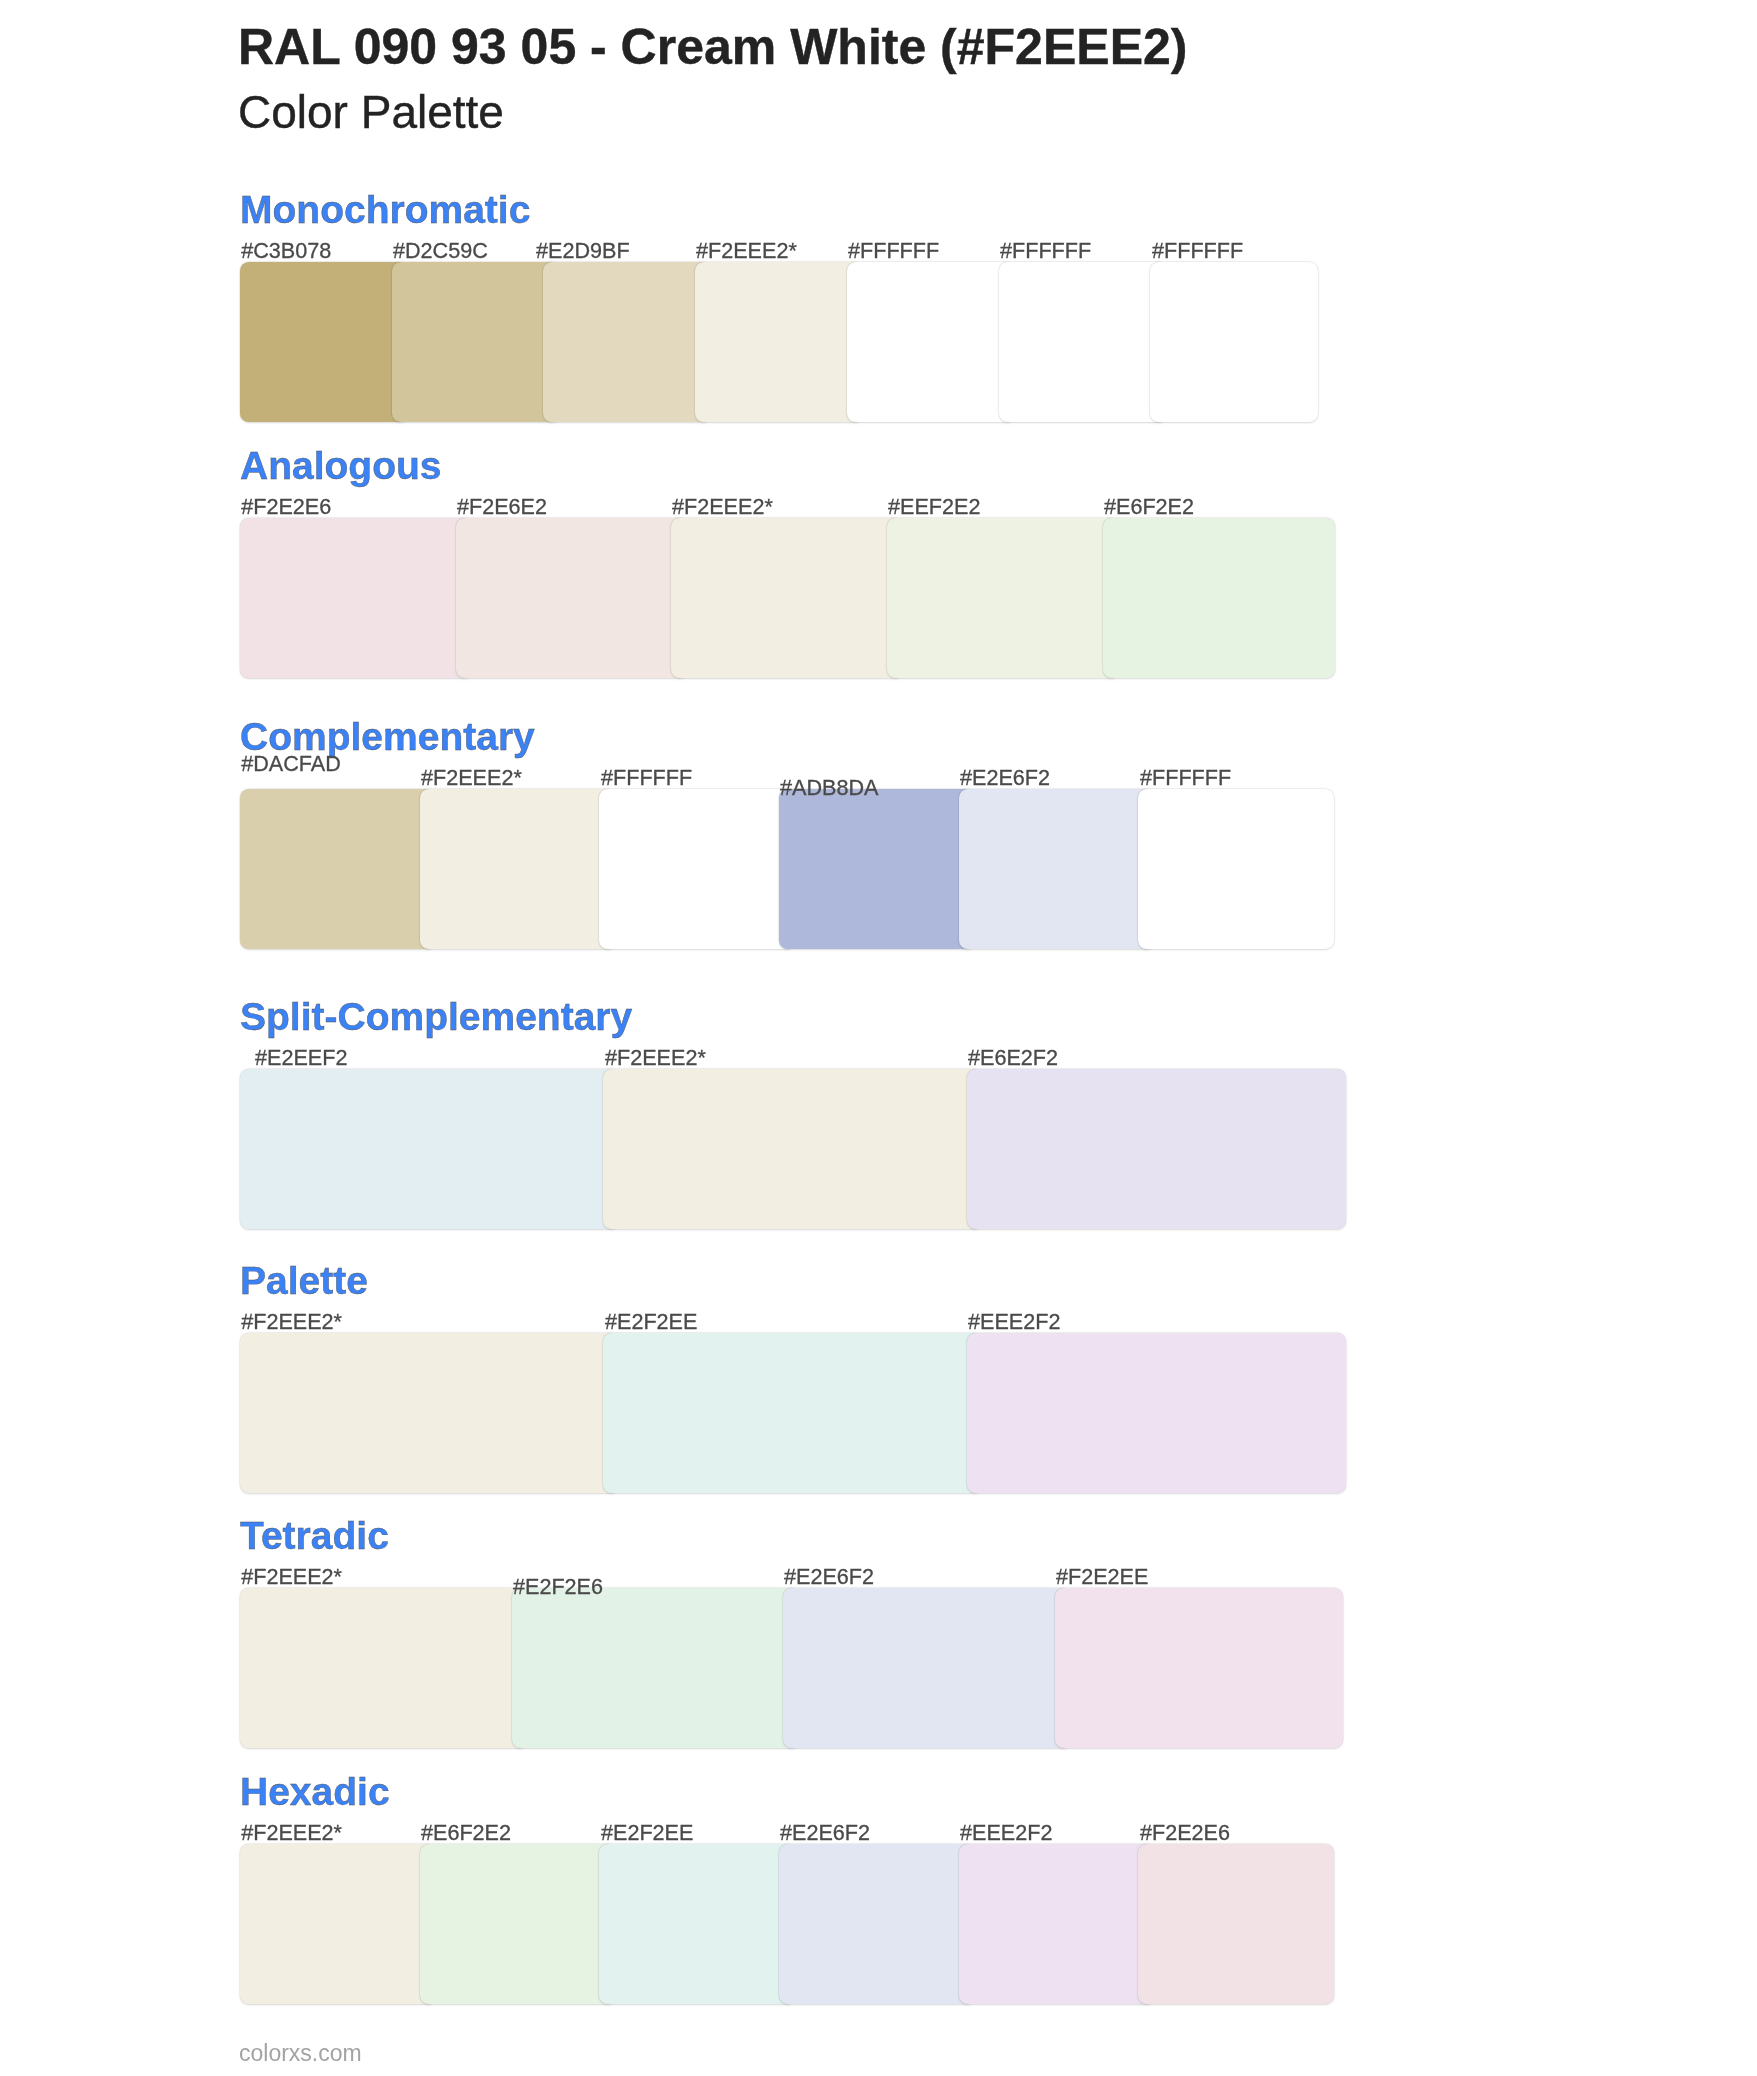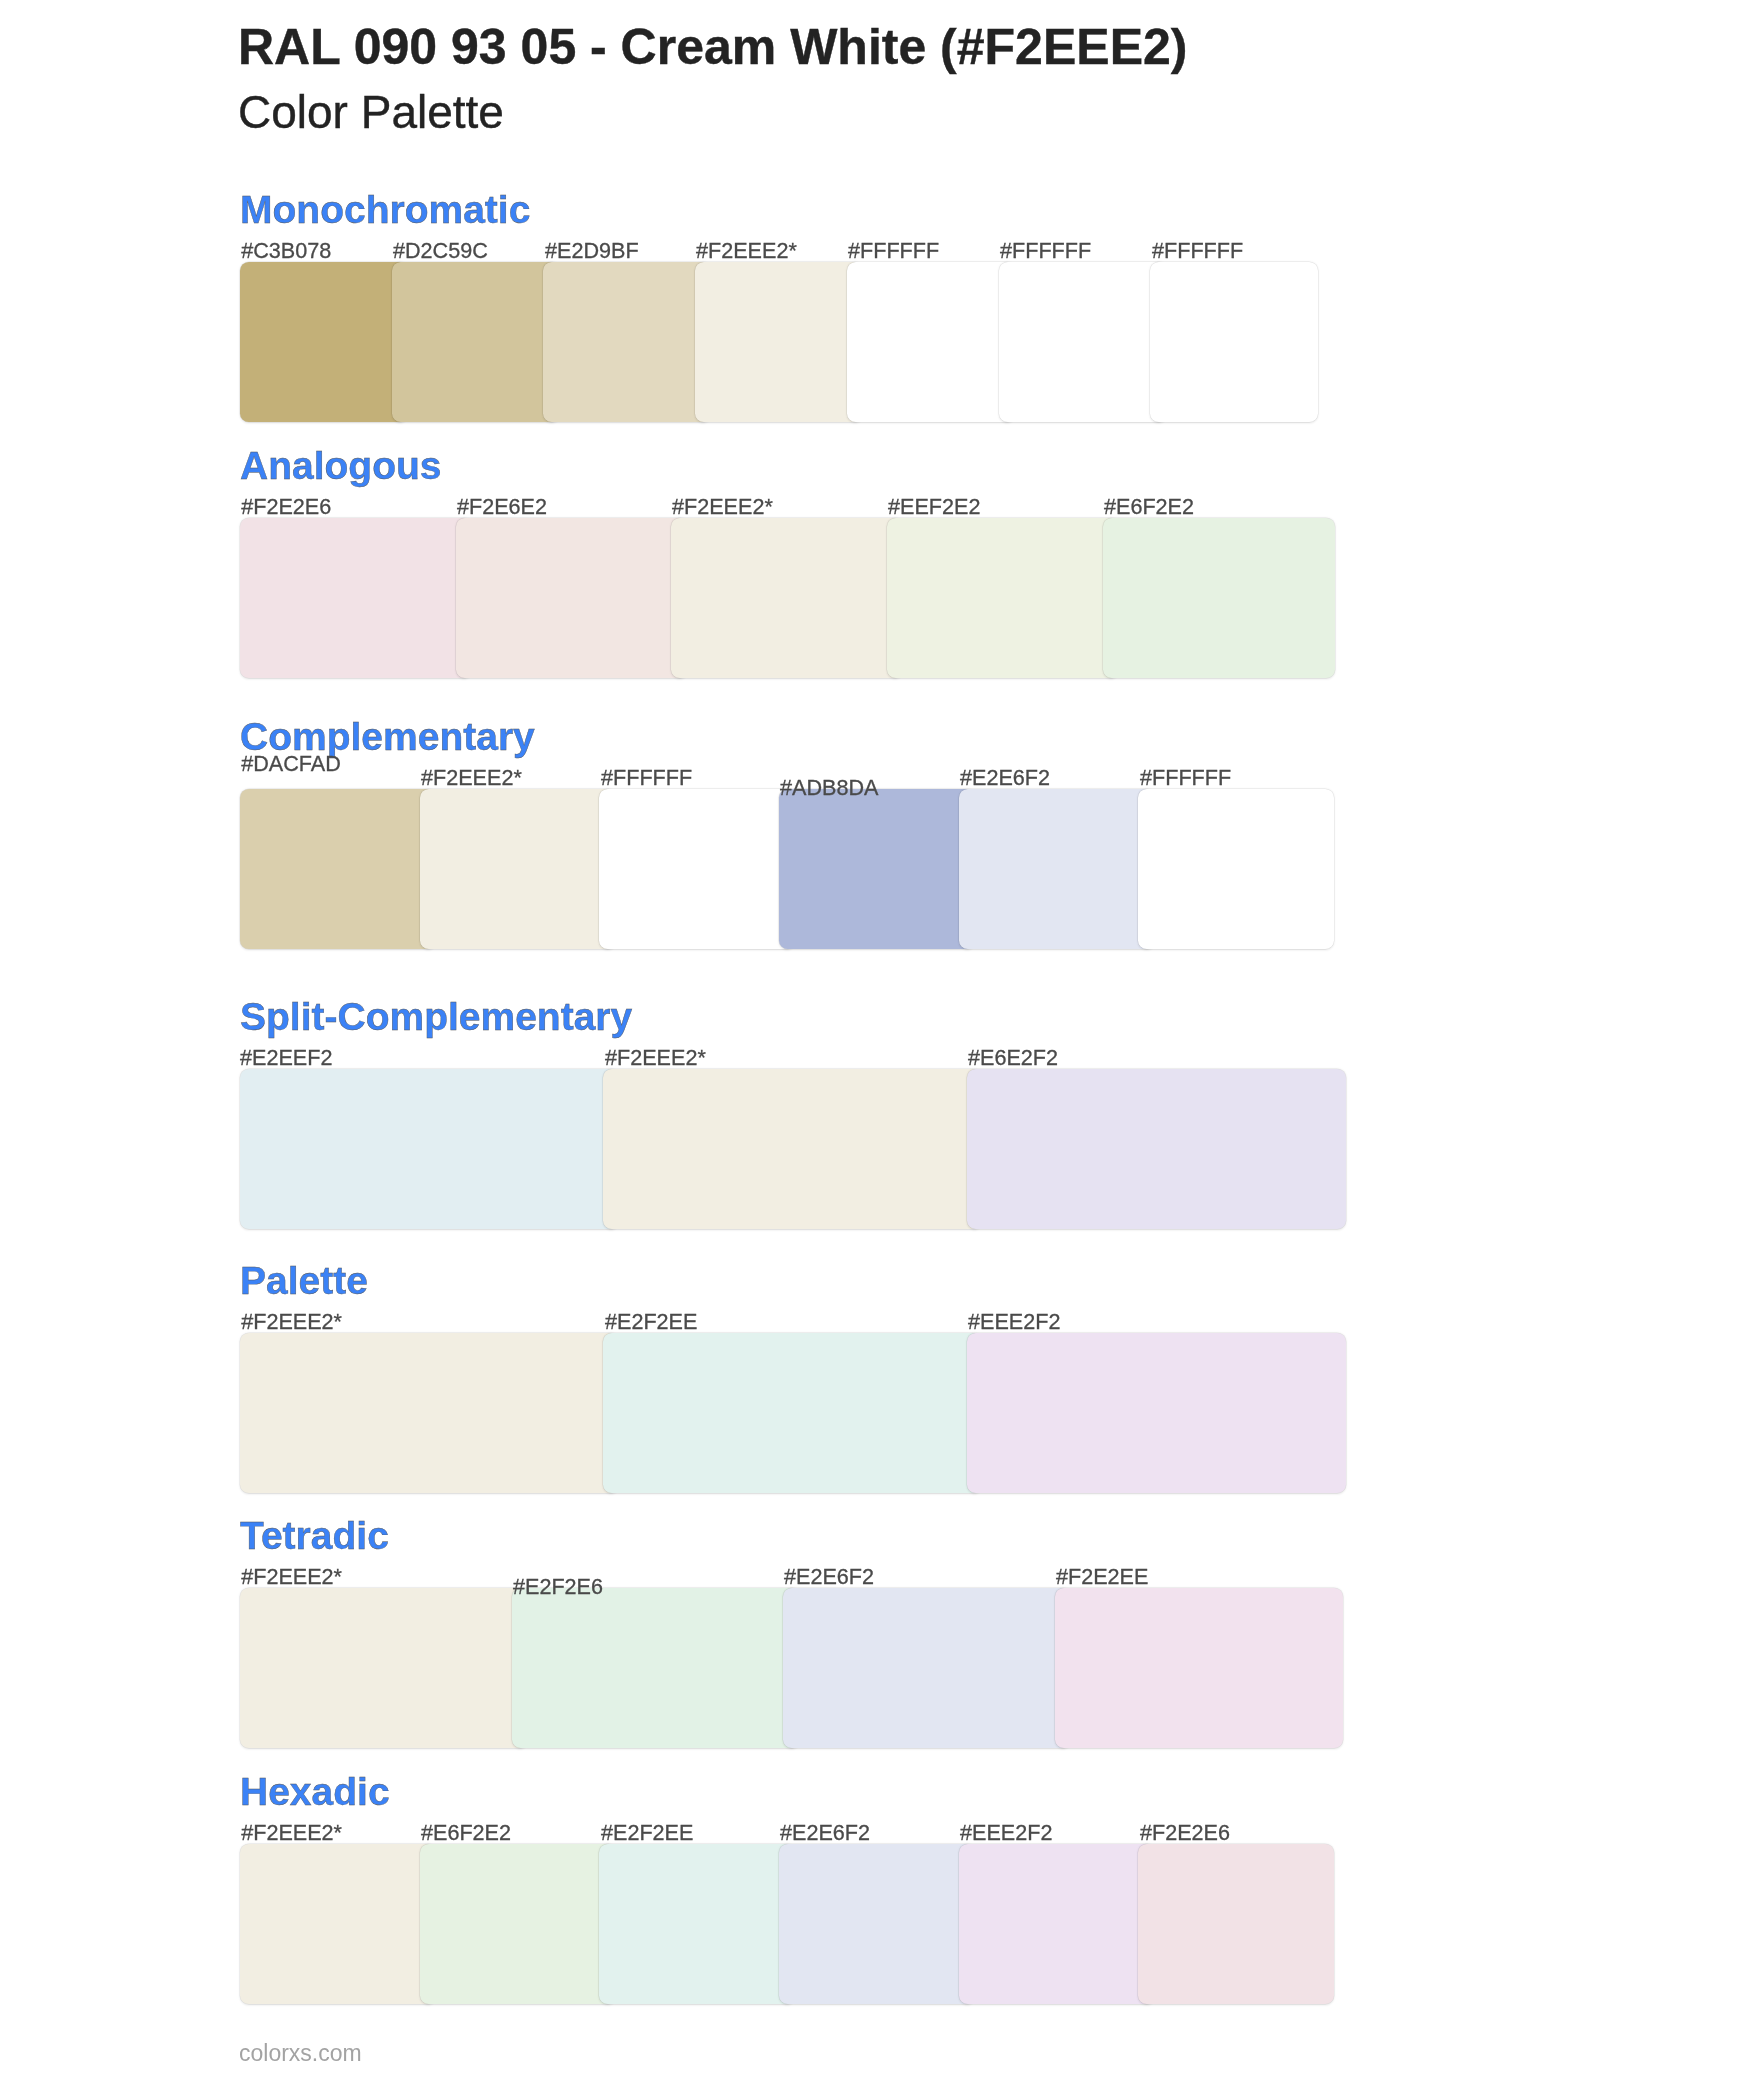--- a/index.html
+++ b/index.html
@@ -30,21 +30,21 @@
   <h1 class="title">RAL 090 93 05 - Cream White (#F2EEE2)</h1>
   <h2 class="subtitle">Color Palette</h2>
   <div id="sections">
   <div class="section" style="top:185px">
     <div class="sec-title">Monochromatic</div>
     <div class="sw" style="left:0px;top:77px;width:168px;height:160px;background:#C3B078;border-radius:8.8px"></div>
     <div class="lbl" style="left:1.2px;top:54px">#C3B078</div>
     <div class="sw" style="left:152px;top:77px;width:168px;height:160px;background:#D2C59C;border-radius:8.8px"></div>
     <div class="lbl" style="left:153px;top:54px">#D2C59C</div>
     <div class="sw" style="left:303px;top:77px;width:168px;height:160px;background:#E2D9BF;border-radius:8.8px"></div>
-    <div class="lbl" style="left:305px;top:54px">#E2D9BF</div>
+    <div class="lbl" style="left:296px;top:54px">#E2D9BF</div>
     <div class="sw" style="left:455px;top:77px;width:168px;height:160px;background:#F2EEE2;border-radius:8.8px"></div>
     <div class="lbl" style="left:456px;top:54px">#F2EEE2*</div>
     <div class="sw" style="left:607px;top:77px;width:168px;height:160px;background:#FFFFFF;border-radius:8.8px"></div>
     <div class="lbl" style="left:608px;top:54px">#FFFFFF</div>
     <div class="sw" style="left:759px;top:77px;width:168px;height:160px;background:#FFFFFF;border-radius:8.8px"></div>
     <div class="lbl" style="left:760px;top:54px">#FFFFFF</div>
     <div class="sw" style="left:910px;top:77px;width:168px;height:160px;background:#FFFFFF;border-radius:8.8px"></div>
     <div class="lbl" style="left:912px;top:54px">#FFFFFF</div>
   </div>
   <div class="section" style="top:441px">
@@ -71,21 +71,21 @@
     <div class="sw" style="left:539px;top:77px;width:196px;height:160px;background:#ADB8DA;border-radius:8.8px"></div>
     <div class="lbl" style="left:540px;top:64px">#ADB8DA</div>
     <div class="sw" style="left:719px;top:77px;width:196px;height:160px;background:#E2E6F2;border-radius:8.8px"></div>
     <div class="lbl" style="left:720px;top:54px">#E2E6F2</div>
     <div class="sw" style="left:898px;top:77px;width:196px;height:160px;background:#FFFFFF;border-radius:8.8px"></div>
     <div class="lbl" style="left:900px;top:54px">#FFFFFF</div>
   </div>
   <div class="section" style="top:992px">
     <div class="sec-title">Split-Complementary</div>
     <div class="sw" style="left:0px;top:77px;width:379px;height:160px;background:#E2EEF2;border-radius:8.8px"></div>
-    <div class="lbl" style="left:0;top:54px">#E2EEF2</div>
+    <div class="lbl" style="left:15px;top:54px">#E2EEF2</div>
     <div class="sw" style="left:363px;top:77px;width:379px;height:160px;background:#F2EEE2;border-radius:8.8px"></div>
     <div class="lbl" style="left:365px;top:54px">#F2EEE2*</div>
     <div class="sw" style="left:727px;top:77px;width:379px;height:160px;background:#E6E2F2;border-radius:8.8px"></div>
     <div class="lbl" style="left:728px;top:54px">#E6E2F2</div>
   </div>
   <div class="section" style="top:1256px">
     <div class="sec-title">Palette</div>
     <div class="sw" style="left:0px;top:77px;width:379px;height:160px;background:#F2EEE2;border-radius:8.8px"></div>
     <div class="lbl" style="left:1.2px;top:54px">#F2EEE2*</div>
     <div class="sw" style="left:363px;top:77px;width:379px;height:160px;background:#E2F2EE;border-radius:8.8px"></div>

